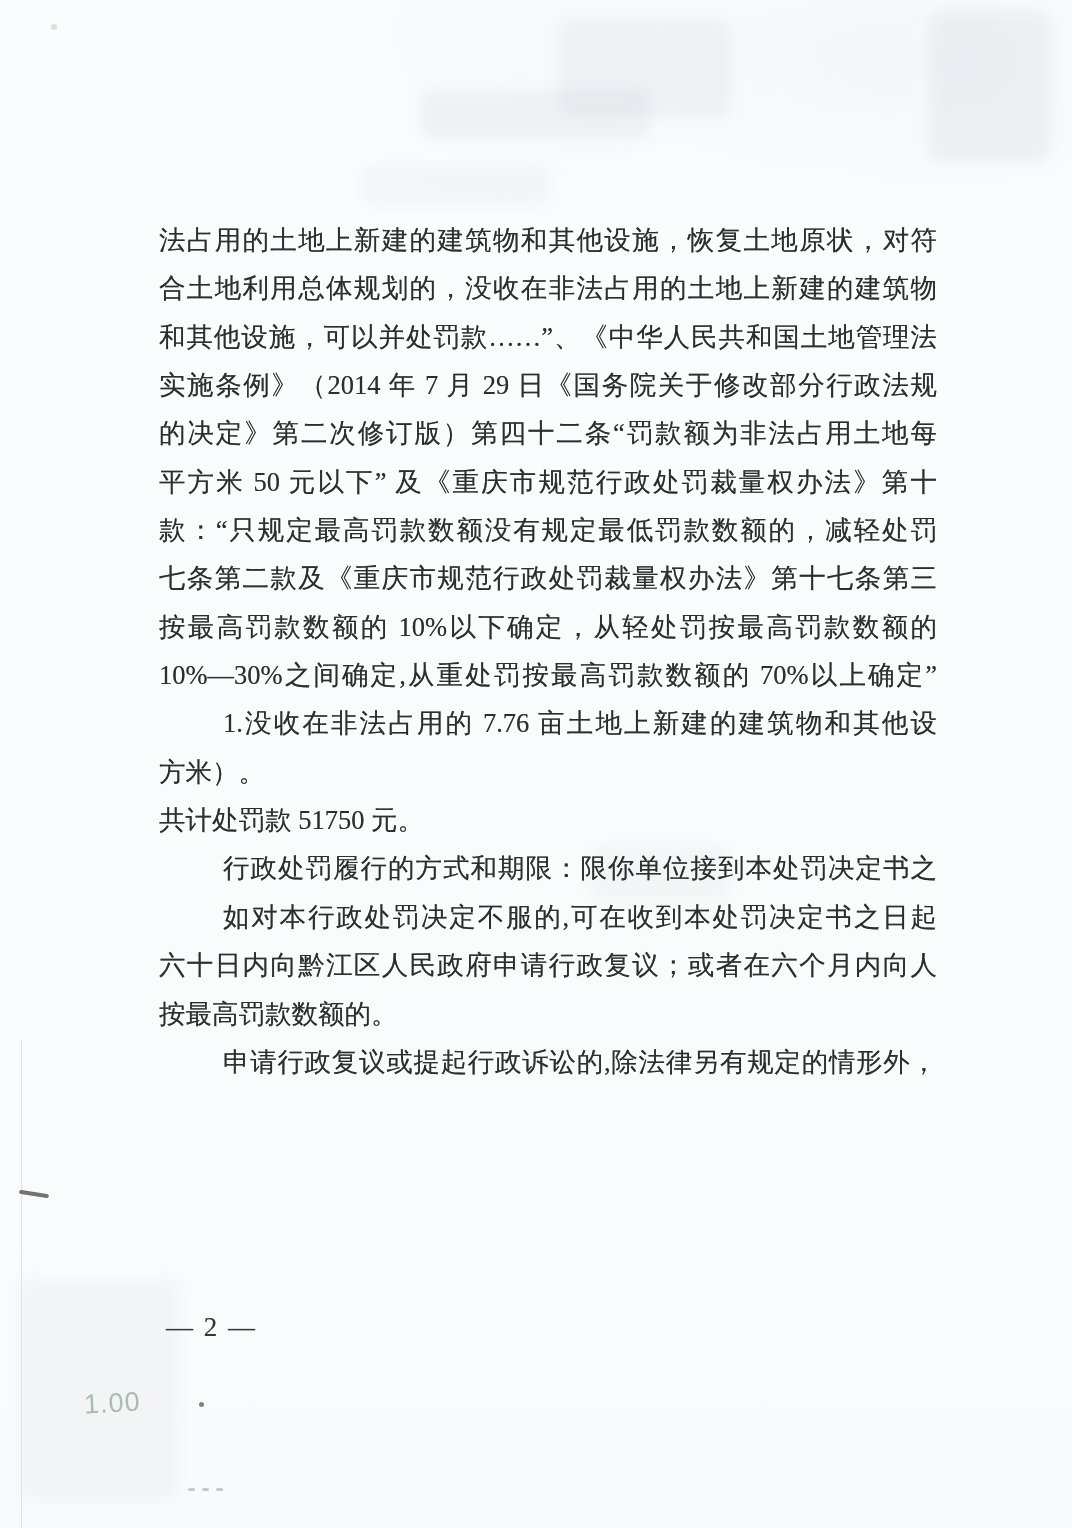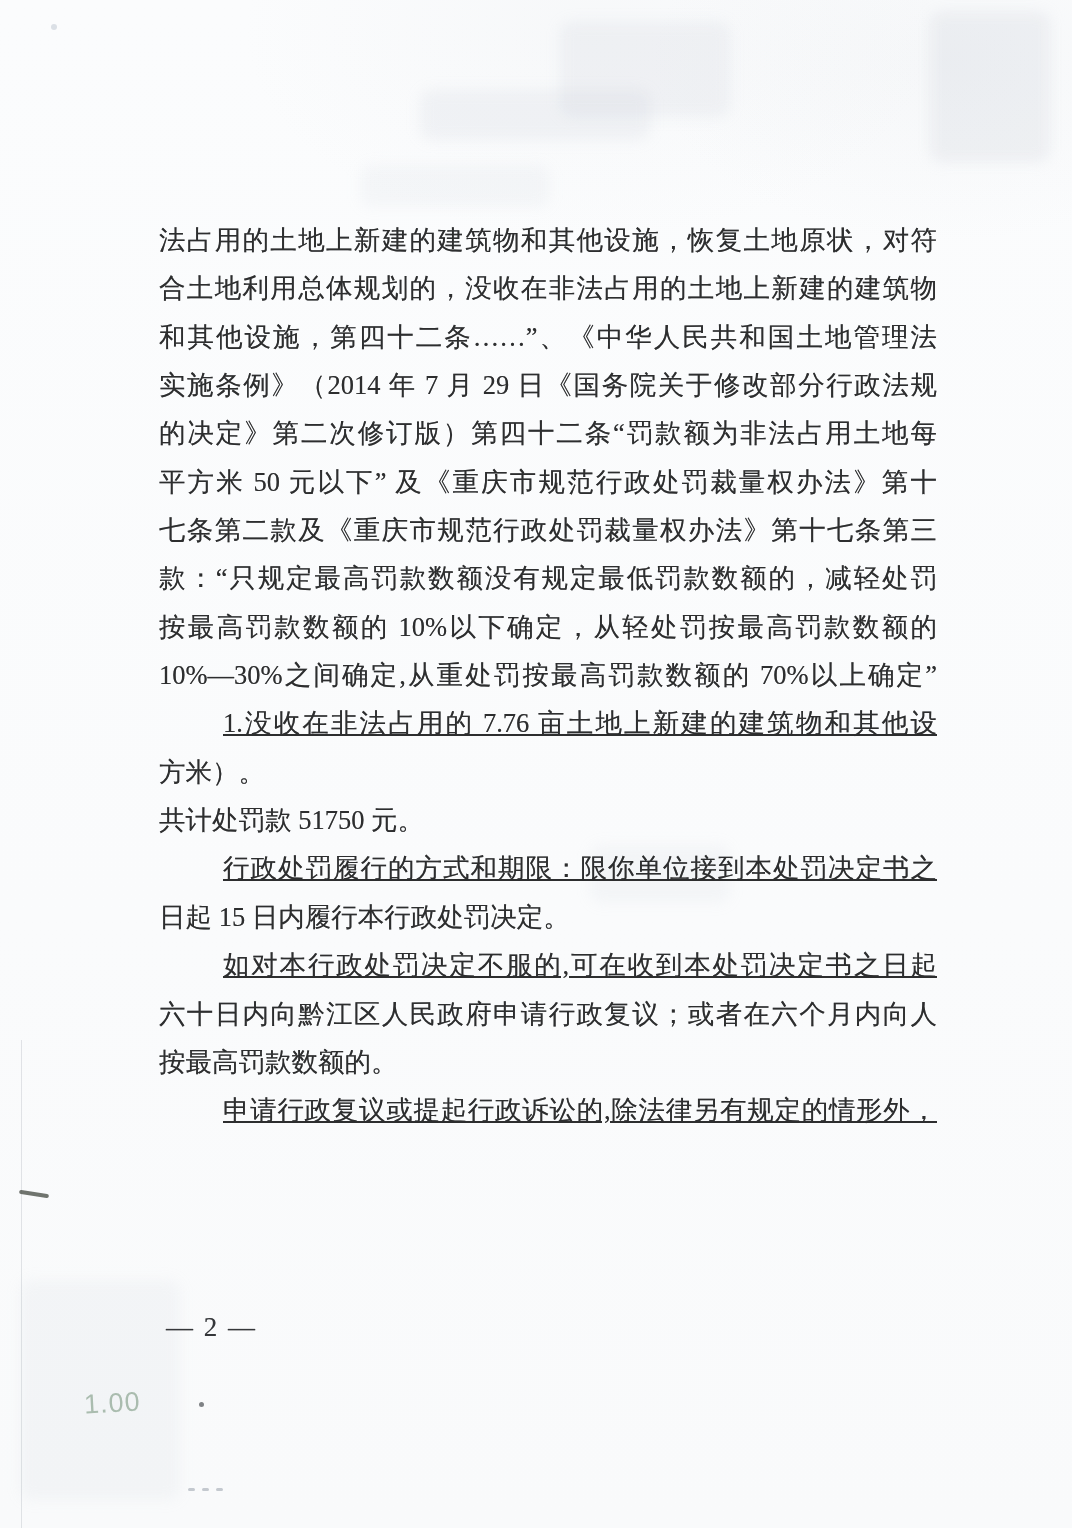--- a/index.html
+++ b/index.html
@@ -46,21 +46,21 @@
   .line {
     font-size: 26.5px;
     line-height: 48.35px;
     height: 48.35px;
     color: var(--ink, #2d2e2f);
     text-align: justify;
     white-space: normal;
     text-shadow: 0 0 0.6px rgba(45,46,47,0.55);
   }
   .line.fill { text-align-last: justify; }
-  .line.indent { padding-left: 64px; text-decoration: underline; }
+  .line.indent { padding-left: 64px; }
 
   .page-number {
     position: absolute;
     left: 166px;
     top: 1312px;
     font-size: 27px;
     letter-spacing: 2px;
     color: #35373a;
     text-shadow: 0 0 0.6px rgba(45,46,47,0.5);
   }
@@ -139,33 +139,32 @@
   <div class="ghost g3"></div>
   <div class="ghost g4"></div>
   <div class="ghost g5"></div>
   <div class="ghost g6"></div>
   <div class="topleft-dot"></div>
   <div class="edge-line"></div>
 
   <div class="text-block">
       <div class="line fill">法占用的土地上新建的建筑物和其他设施，恢复土地原状，对符</div>
       <div class="line fill">合土地利用总体规划的，没收在非法占用的土地上新建的建筑物</div>
-      <div class="line fill">和其他设施，第四十二条……”、《中华人民共和国土地管理法</div>
+      <div class="line fill">和其他设施，可以并处罚款……”、《中华人民共和国土地管理法</div>
       <div class="line fill">实施条例》（2014 年 7 月 29 日《国务院关于修改部分行政法规</div>
       <div class="line fill">的决定》第二次修订版）第四十二条“罚款额为非法占用土地每</div>
       <div class="line fill">平方米 50 元以下” 及《重庆市规范行政处罚裁量权办法》第十</div>
+      <div class="line fill">款：“只规定最高罚款数额没有规定最低罚款数额的，减轻处罚</div>
       <div class="line fill">七条第二款及《重庆市规范行政处罚裁量权办法》第十七条第三</div>
-      <div class="line fill">款：“只规定最高罚款数额没有规定最低罚款数额的，减轻处罚</div>
       <div class="line fill">按最高罚款数额的 10%以下确定，从轻处罚按最高罚款数额的</div>
       <div class="line fill">10%—30%之间确定,从重处罚按最高罚款数额的 70%以上确定”</div>
       <div class="line fill indent">1.没收在非法占用的 7.76 亩土地上新建的建筑物和其他设</div>
       <div class="line">方米）。</div>
       <div class="line">共计处罚款 51750 元。</div>
       <div class="line fill indent">行政处罚履行的方式和期限：限你单位接到本处罚决定书之</div>
-      <div class="line">日起 15 日内履行本行政处罚决定。</div>
       <div class="line fill indent">如对本行政处罚决定不服的,可在收到本处罚决定书之日起</div>
       <div class="line fill">六十日内向黔江区人民政府申请行政复议；或者在六个月内向人</div>
       <div class="line">按最高罚款数额的。</div>
       <div class="line fill indent">申请行政复议或提起行政诉讼的,除法律另有规定的情形外，</div>
     </div>
 
   <div class="page-number">— 2 —</div>
   <div class="corner-mark">1.00</div>
   <div class="speck-dot"></div>
   <div class="edge-stroke"></div>

